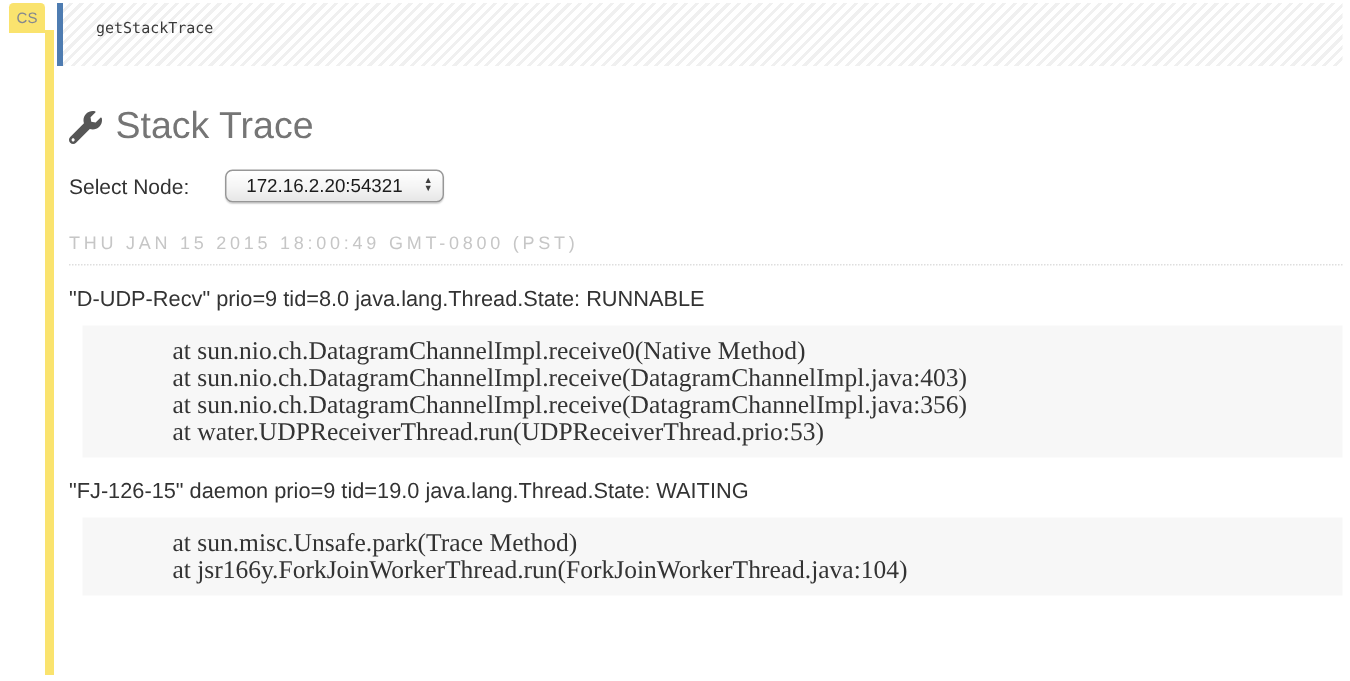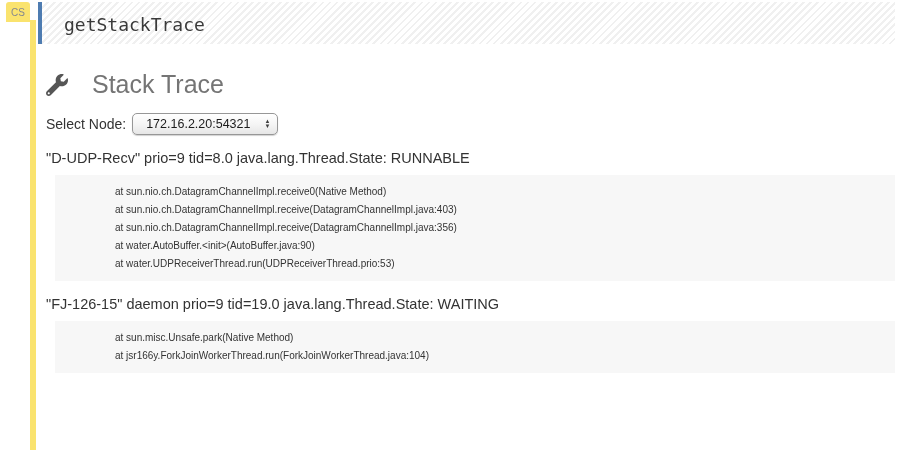--- a/index.html
+++ b/index.html
@@ -23,30 +23,30 @@
   
   .input-row { display: flex; height: 42px; }
   .input-flag { width: 4px; background: var(--accent-blue, #4e7cb1); }
   .input-area {
     flex: 1;
     background: repeating-linear-gradient(135deg, #ffffff 0px, #ffffff 3px, #f0f0f0 3px, #f0f0f0 5px);
     padding: 12px 0 0 22px;
   }
   .input-code {
     font-family: "DejaVu Sans Mono", "Liberation Mono", monospace;
-    font-size: 18px; color: #3a3a3a;
+    font-size: 10px; color: #3a3a3a;
   }
 
   
   .output { padding-left: 8px; }
-  .heading { display: flex; align-items: center; gap: 24px; margin-top: 26px; }
+  .heading { display: flex; align-items: center; gap: 9px; margin-top: 26px; }
   .heading .wrench { width: 22px; height: 22px; flex: 0 0 auto; }
   .heading-title { font-size: 25px; font-weight: 400; color: var(--heading-gray, #757575); }
 
-  .select-row { display: flex; align-items: center; margin-top: 14px; }
+  .select-row { display: flex; align-items: center; margin-top: 14px; gap: 18px; }
   .select-label { font-size: 14px; color: #333; margin-right: 6px; }
   .node-select {
     display: inline-flex; align-items: center; height: 22px;
     border: 1px solid #979797; border-radius: 5px;
     padding: 0 7px 0 13px;
     background: linear-gradient(#ffffff, #f4f4f4 55%, #e6e6e6);
     box-shadow: 0 1px 1px rgba(0,0,0,0.18);
     cursor: default;
   }
   .node-select .value { font-size: 12.5px; color: #1c1c1c; margin-right: 14px; }
@@ -60,22 +60,22 @@
     white-space: nowrap;
   }
 
   .thread-header { margin-top: 15px; font-size: 14.5px; color: #333; }
   .stack-block {
     margin-top: 9px; margin-left: 9px;
     background: var(--code-bg, #f7f7f7);
     padding: 8px 15px;
   }
   .frame {
-    font-family: Liberation Sans, sans-serif;
-    font-size: 10px; line-height: 18px; color: #333;
+    font-family: Liberation Serif, serif;
+    font-size: 17px; line-height: 18px; color: #333;
     padding-left: 45px; white-space: pre;
   }
 </style>
 </head>
 <body>
 
 <div class="clip-badge">CS</div>
 <div class="rail"></div>
 
 <div class="cell">
@@ -100,30 +100,30 @@
       <span class="select-label">Select Node:</span>
       <div class="node-select">
         <span class="value">172.16.2.20:54321</span>
         <span class="stepper-arrows">
           <span>▲</span>
             <span>▼</span>
         </span>
       </div>
     </div>
 
+    <div class="timestamp">THU JAN 15 2015 18:00:49 GMT-0800 (PST)</div>
 
     <div class="thread-header">"D-UDP-Recv" prio=9 tid=8.0 java.lang.Thread.State: RUNNABLE</div>
     <div class="stack-block">
       <div class="frame">at sun.nio.ch.DatagramChannelImpl.receive0(Native Method)</div>
       <div class="frame">at sun.nio.ch.DatagramChannelImpl.receive(DatagramChannelImpl.java:403)</div>
       <div class="frame">at sun.nio.ch.DatagramChannelImpl.receive(DatagramChannelImpl.java:356)</div>
-      <div class="frame">at water.AutoBuffer.&lt;init&gt;(AutoBuffer.java:90)</div>
       <div class="frame">at water.UDPReceiverThread.run(UDPReceiverThread.prio:53)</div>
     </div>
 
     <div class="thread-header">"FJ-126-15" daemon prio=9 tid=19.0 java.lang.Thread.State: WAITING</div>
     <div class="stack-block">
-      <div class="frame">at sun.misc.Unsafe.park(Native Method)</div>
+      <div class="frame">at sun.misc.Unsafe.park(Trace Method)</div>
       <div class="frame">at jsr166y.ForkJoinWorkerThread.run(ForkJoinWorkerThread.java:104)</div>
     </div>
 
   </div>
 </div>
 
 </body></html>

